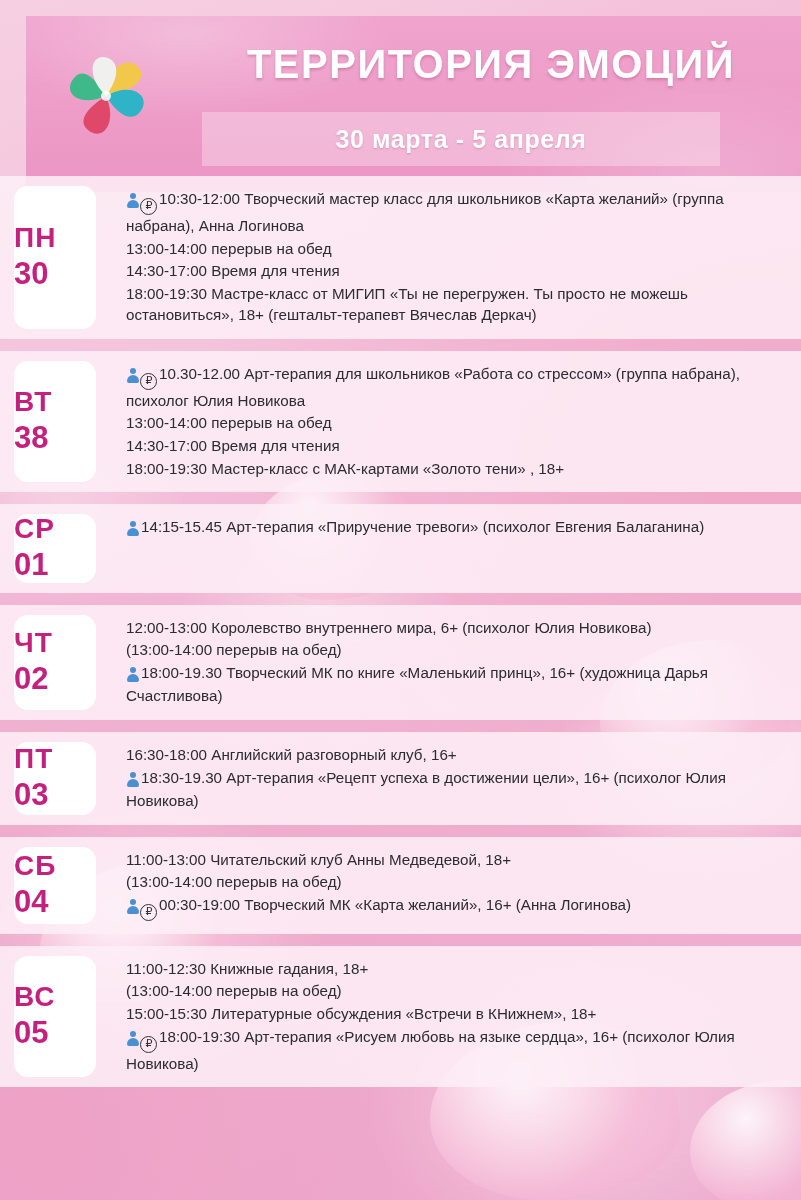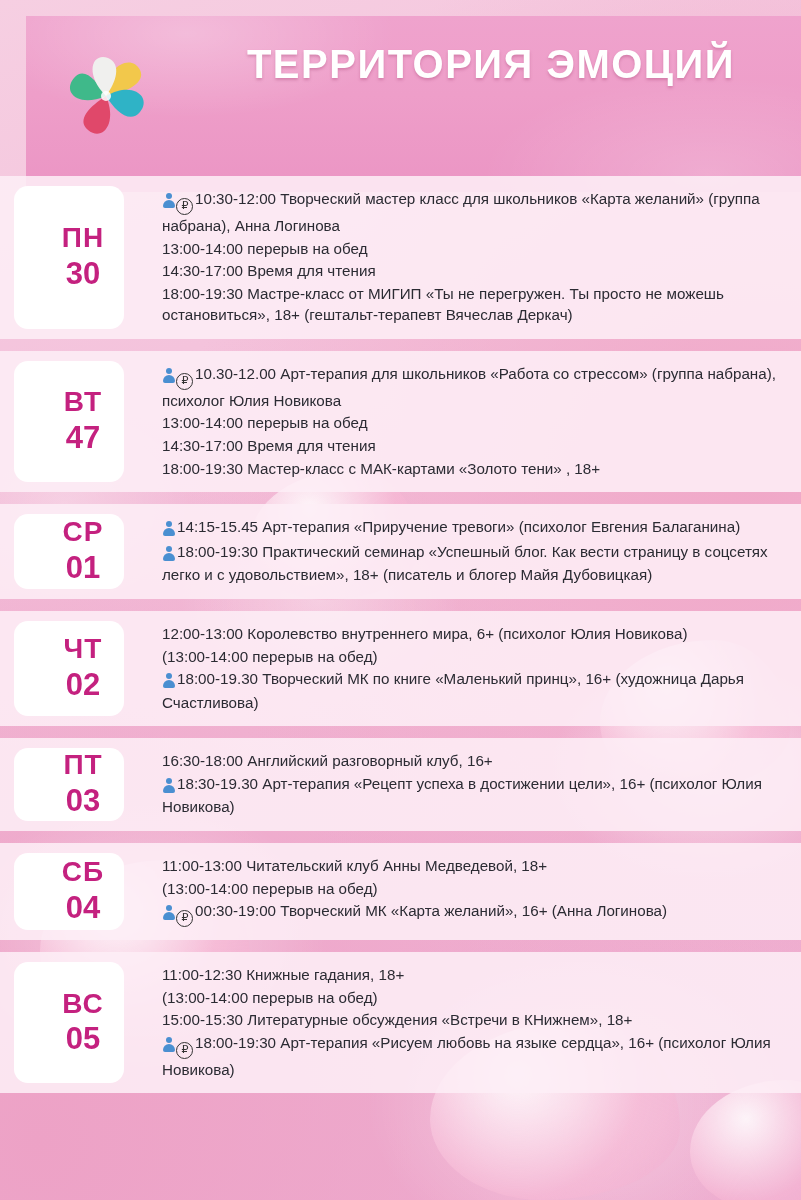--- a/index.html
+++ b/index.html
@@ -106,29 +106,27 @@
     width: 801px;
     background: rgba(253,238,246,0.88);
     margin-bottom: 12px;
     display: flex;
     align-items: stretch;
   }
 
   .daybox {
     width: 82px;
     min-width: 82px;
-    margin: 10px 16px 10px 14px;
+    margin: 10px 8px 10px 14px;
     background: #ffffff;
     border-radius: 14px;
     display: flex;
     flex-direction: column;
-    align-items: center;
     justify-content: center;
     color: #c4217f;
-    padding-left: 28px;
   }
   .daybox .dow {
     font-size: 28px;
     font-weight: bold;
     letter-spacing: 1px;
     line-height: 1.1;
   }
   .daybox .num {
     font-size: 31px;
     font-weight: bold;
@@ -205,55 +203,57 @@
 <div class="header">
   <svg class="logo" viewBox="0 0 104 104">
     <path d="M52 52 C52 20, 78 10, 86 26 C92 38, 74 48, 52 52 Z" fill="#f2c84b"></path>
     <path d="M52 52 C80 36, 98 54, 86 68 C76 80, 62 68, 52 52 Z" fill="#2fb3c6"></path>
     <path d="M52 52 C64 80, 48 98, 34 86 C22 76, 36 62, 52 52 Z" fill="#e0486a"></path>
     <path d="M52 52 C24 64, 8 48, 20 34 C30 22, 42 36, 52 52 Z" fill="#3fb98a"></path>
     <path d="M52 52 C30 30, 38 8, 54 14 C68 20, 62 38, 52 52 Z" fill="#f0f0ee"></path>
     <circle cx="52" cy="52" r="5" fill="#ffffff" opacity="0.85"></circle>
   </svg>
   <div class="title">ТЕРРИТОРИЯ ЭМОЦИЙ</div>
+  <div class="date-band">
+    <span>30 марта - 5 апреля</span>
+  </div>
 </div>
 
 <div class="rows">
     <div class="row">
       <div class="daybox">
         <div class="dow">ПН</div>
         <div class="num">30</div>
       </div>
       <div class="events">
         <div class="ev"><span class="ic"><span class="person"></span><span class="ruble">₽</span></span><span>10:30-12:00 Творческий мастер класс для школьников «Карта желаний» (группа набрана), Анна Логинова</span></div>
         <div class="ev"><span>13:00-14:00 перерыв на обед</span></div>
         <div class="ev"><span>14:30-17:00 Время для чтения</span></div>
         <div class="ev"><span>18:00-19:30 Мастре-класс от МИГИП «Ты не перегружен. Ты просто не можешь остановиться», 18+ (гештальт-терапевт Вячеслав Деркач)</span></div>
       </div>
     </div>
     <div class="row">
       <div class="daybox">
         <div class="dow">ВТ</div>
-        <div class="num">47</div>
+        <div class="num">38</div>
       </div>
       <div class="events">
         <div class="ev"><span class="ic"><span class="person"></span><span class="ruble">₽</span></span><span>10.30-12.00 Арт-терапия для школьников «Работа со стрессом» (группа набрана), психолог Юлия Новикова</span></div>
         <div class="ev"><span> 13:00-14:00 перерыв на обед</span></div>
         <div class="ev"><span>14:30-17:00 Время для чтения</span></div>
         <div class="ev"><span>18:00-19:30 Мастер-класс с МАК-картами «Золото тени» , 18+</span></div>
       </div>
     </div>
     <div class="row">
       <div class="daybox">
         <div class="dow">СР</div>
         <div class="num">01</div>
       </div>
       <div class="events">
         <div class="ev"><span class="ic"><span class="person"></span></span><span>14:15-15.45 Арт-терапия «Приручение тревоги» (психолог Евгения Балаганина)</span></div>
-        <div class="ev"><span class="ic"><span class="person"></span></span><span>18:00-19:30 Практический семинар «Успешный блог. Как вести страницу в соцсетях легко и с удовольствием», 18+ (писатель и блогер Майя Дубовицкая)</span></div>
       </div>
     </div>
     <div class="row">
       <div class="daybox">
         <div class="dow">ЧТ</div>
         <div class="num">02</div>
       </div>
       <div class="events">
         <div class="ev"><span>12:00-13:00  Королевство внутреннего мира, 6+ (психолог Юлия Новикова)</span></div>
         <div class="ev"><span>(13:00-14:00 перерыв на обед)</span></div>

